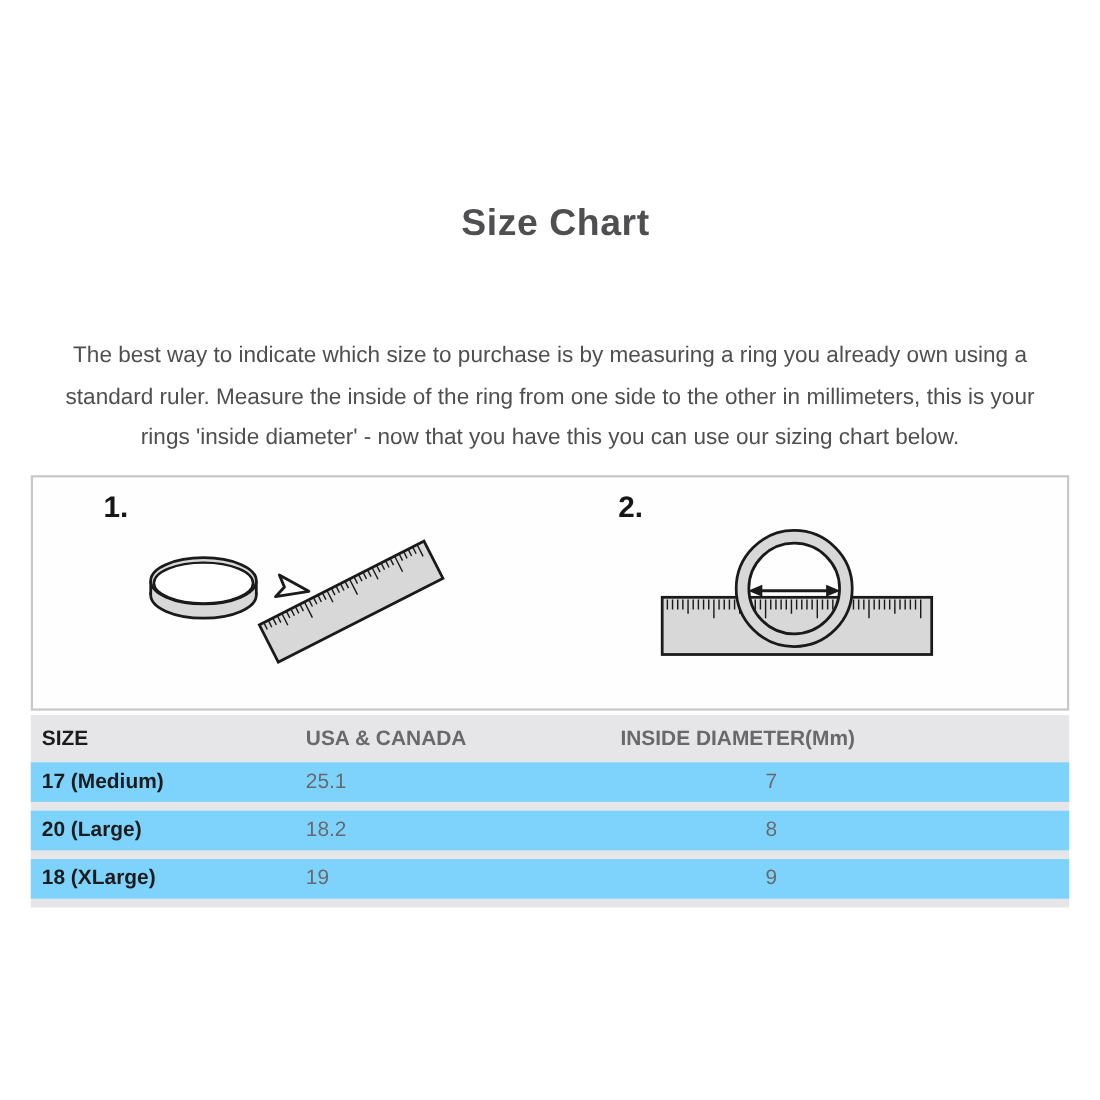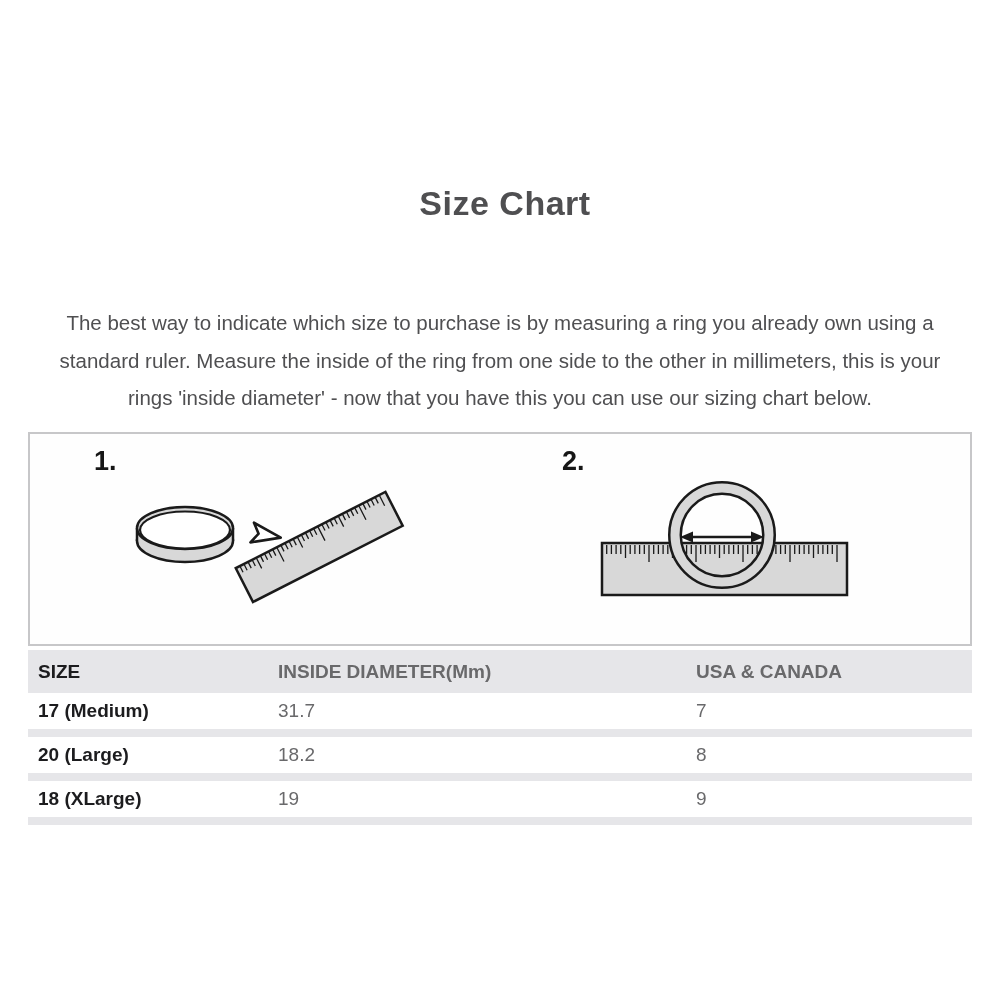--- a/index.html
+++ b/index.html
@@ -61,21 +61,21 @@
   .size-table {
     position: absolute;
     left: 28px;
     top: 650px;
     width: 944px;
     height: 175px;
     background: #e6e6e9;
   }
   .t-row { display: flex; align-items: center; }
   .header-row { height: 43px; background: transparent; }
-  .data-row { height: 36px; margin-bottom: 8px; background: #ffffff; }
+  .data-row { height: 36px; margin-bottom: 8px; background: #7dd3fc; }
   .cell { padding-left: 10px; font-size: 19px; }
   .cell.c1 { width: 240px; font-weight: bold; color: #1c1c1e; }
   .cell.c2 { width: 418px; color: #69696b; }
   .cell.c3 { flex: 1; color: #69696b; }
   .header-row .cell.c2, .header-row .cell.c3 { font-weight: bold; color: #69696b; }
 </style>
 </head>
 <body>
 
 <h1 class="page-title">Size Chart</h1>
@@ -118,26 +118,26 @@
       <path d="M 734 103 L 721 97.5 L 721 108.5 Z" fill="#1a1a1a"></path>
     </g>
   </svg>
   <div class="step-label step1">1.</div>
   <div class="step-label step2">2.</div>
 </section>
 
 <section class="size-table">
   <div class="t-row header-row">
     <div class="cell c1">SIZE</div>
+    <div class="cell c3">USA &amp; CANADA</div>
     <div class="cell c2">INSIDE DIAMETER(Mm)</div>
-    <div class="cell c3">USA &amp; CANADA</div>
   </div>
   <div class="t-row data-row">
     <div class="cell c1">17 (Medium)</div>
-    <div class="cell c2">31.7</div>
+    <div class="cell c2">25.1</div>
     <div class="cell c3">7</div>
   </div>
   <div class="t-row data-row">
     <div class="cell c1">20 (Large)</div>
     <div class="cell c2">18.2</div>
     <div class="cell c3">8</div>
   </div>
   <div class="t-row data-row">
     <div class="cell c1">18 (XLarge)</div>
     <div class="cell c2">19</div>

